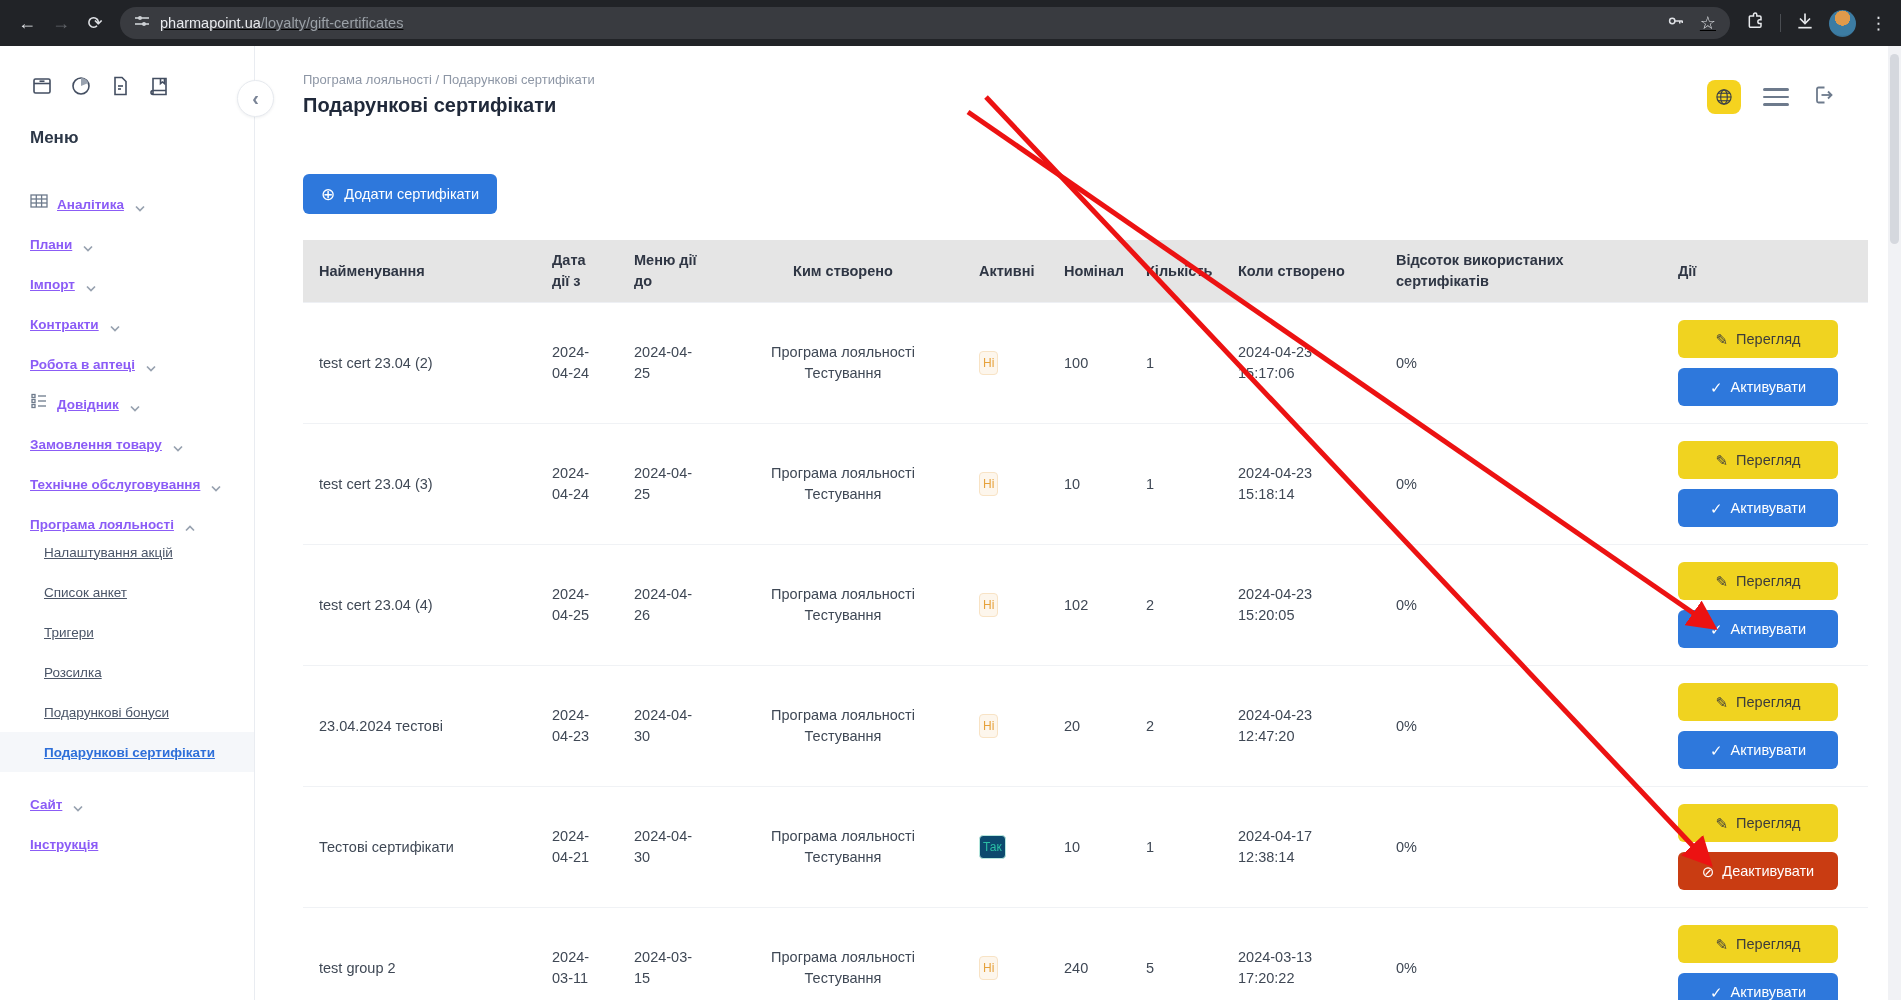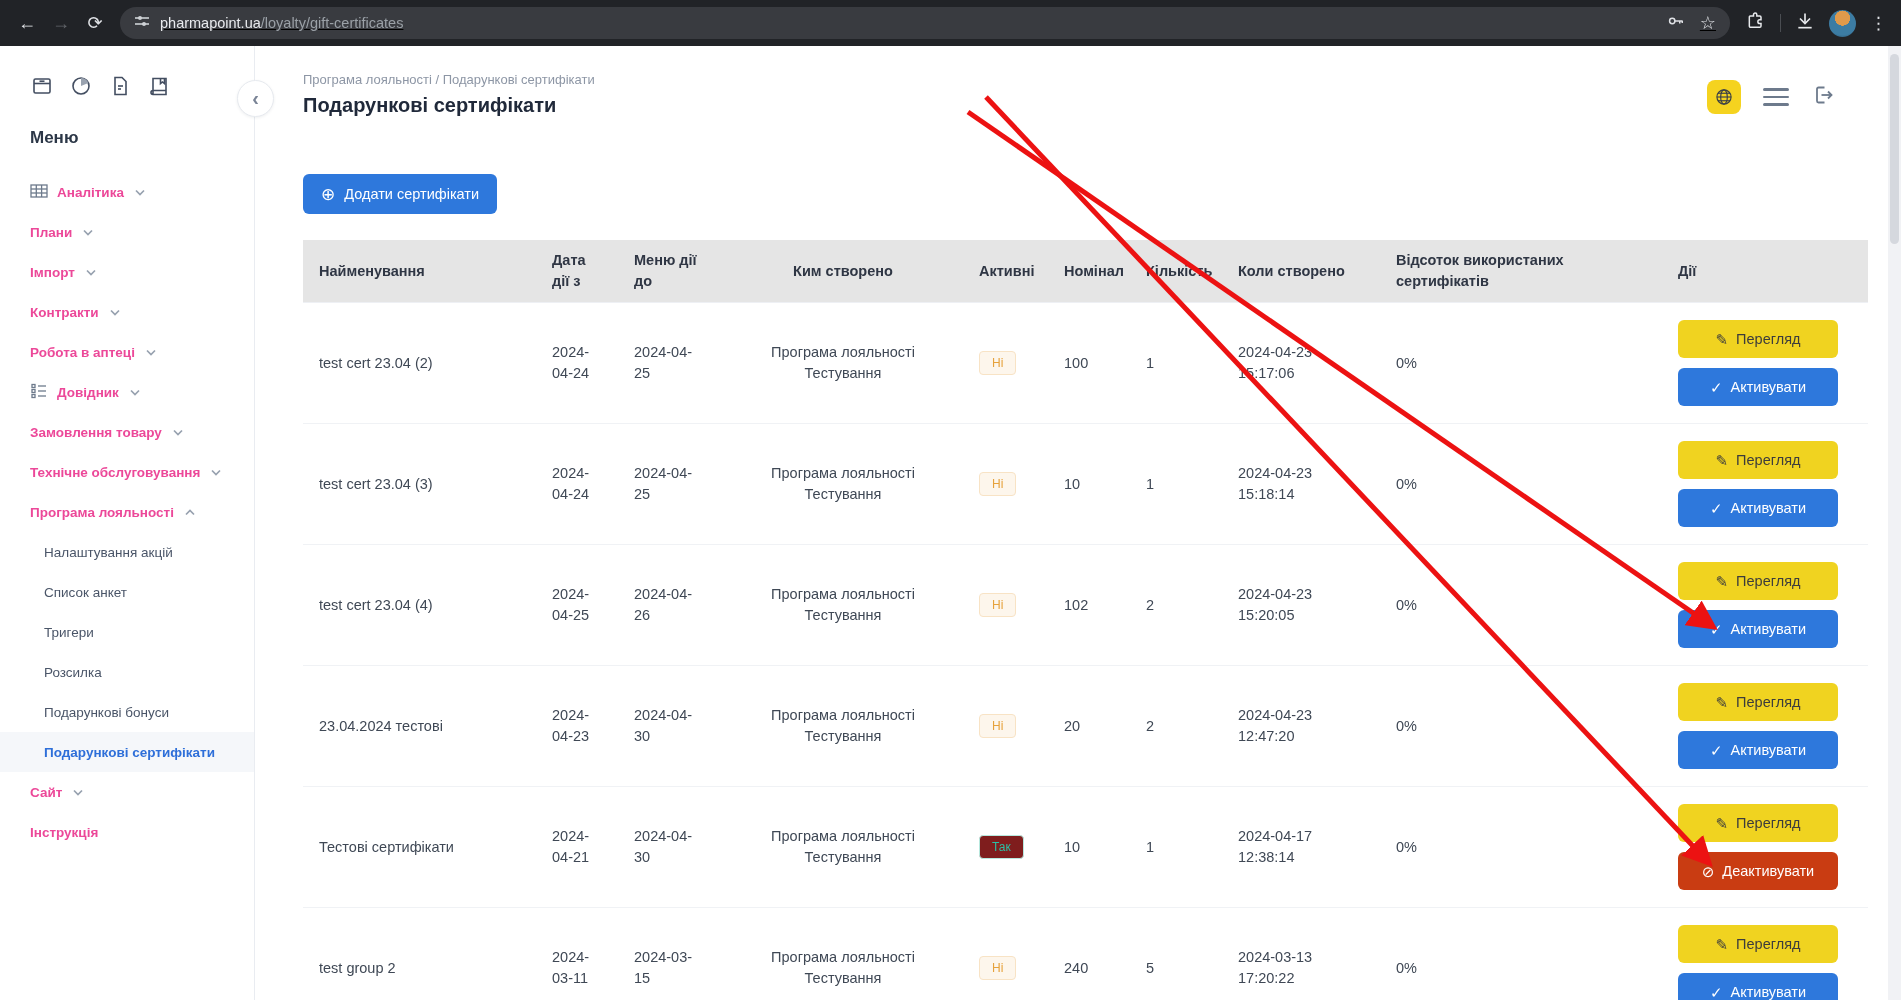--- a/index.html
+++ b/index.html
@@ -25,25 +25,25 @@
 
   
   .app { position:absolute; top:46px; left:0; width:1901px; height:954px; display:flex; background:#fff; }
 
   
   .sidebar { width:255px; flex:0 0 255px; border-right:1px solid #e9ecf1; padding:28px 0 0 30px; position:relative; }
   .side-icons { display:flex; gap:15px; margin-bottom:30px; }
   .side-icons svg { display:block; }
   .menu-heading { font-size:17px; font-weight:700; color:#2c3747; margin-bottom:24px; }
   .side-list { display:flex; flex-direction:column; }
-  .side-item { height:40px; display:flex; align-items:center; gap:9px; font-size:13.5px;
-               font-weight:700; color:#ec4899; cursor:pointer; }
+  .side-item { height:40px; display:flex; align-items:flex-end; gap:9px; font-size:13.5px;
+               font-weight:700; color:#8b5cf6; cursor:pointer;text-decoration:underline; }
   .side-item .chev { margin-left:2px; display:flex; }
   .side-sub { height:40px; display:flex; align-items:center; padding-left:14px; font-size:13.5px;
-              font-weight:400; color:#4a5568; cursor:pointer; }
+              font-weight:400; color:#4a5568; cursor:pointer;text-decoration:underline; }
   .side-sub.active { margin-left:-30px; padding-left:44px; background:#f5f7fa;
                      color:#2e6fd9; font-weight:700; }
 
   
   .collapse-btn { position:absolute; left:237px; top:34px; width:37px; height:37px; border-radius:50%;
                   background:#fff; border:1px solid #e7eaef; box-shadow:0 1px 3px rgba(40,50,70,.08);
                   display:flex; align-items:center; justify-content:center; z-index:5;
                   color:#7a8496; font-size:20px; font-weight:700; cursor:pointer; }
 
   
@@ -74,23 +74,23 @@
   .c1 { width:82px; }
   .c2 { width:105px; }
   .c3 { width:240px;text-align:center; }
   .c4 { width:85px; }
   .c5 { width:82px; }
   .c6 { width:92px; }
   .c7 { width:158px; }
   .c8 { width:278px; }
   .c9 { width:218px; padding-left:28px !important; }
 
-  .badge { display:inline-block; font-size:12px; padding:5px 12px; border-radius:4px; line-height:1; }
+  .badge { display:inline-block; font-size:12px; padding:5px 3px; border-radius:4px; line-height:1; }
   .badge.no  { color:#e6a23c; background:#fdf6ec; border:1px solid #f8e3c5; }
-  .badge.yes { color:#2bbfa4; background:#7f1d1d; border:1px solid #b7e8de; }
+  .badge.yes { color:#2bbfa4; background:#0c4a6e; border:1px solid #b7e8de; }
 
   .actions { display:flex; flex-direction:column; gap:10px; }
   .act-btn { width:160px; height:38px; border:none; border-radius:6px; font-size:14.5px;
              font-family:inherit; display:flex; align-items:center; justify-content:center;
              gap:8px; cursor:pointer; }
   .act-view { background:#f0d320; color:#3c3c3c; }
   .act-activate { background:#2e78dc; color:#fff; }
   .act-deactivate { background:#c93c12; color:#fff; }
   .act-btn .ic { font-size:15px; line-height:1; }
 

